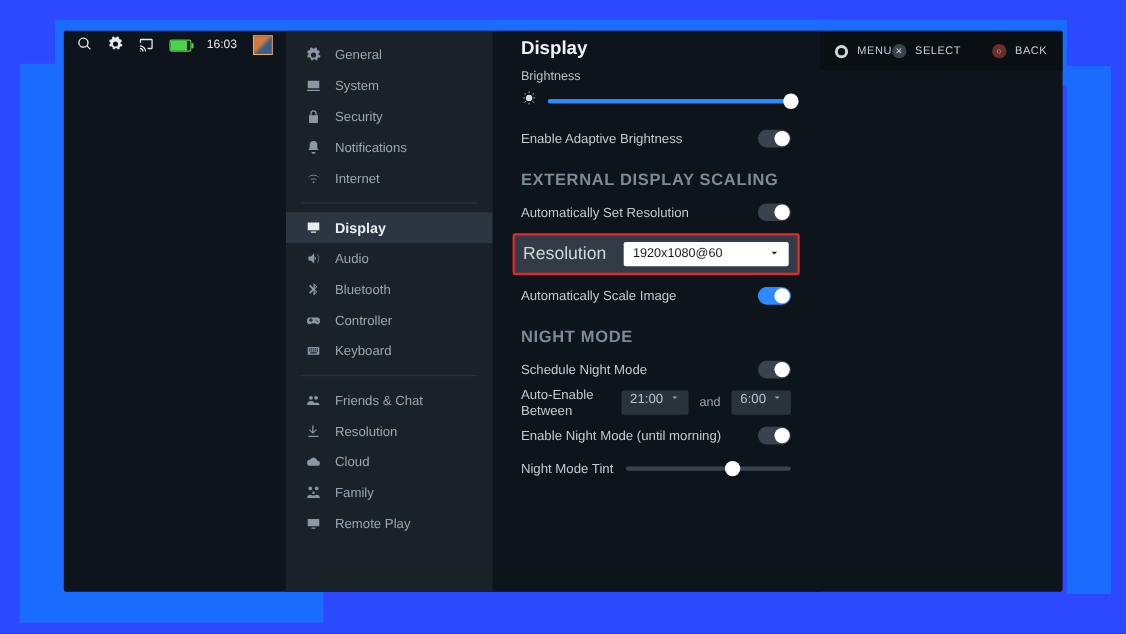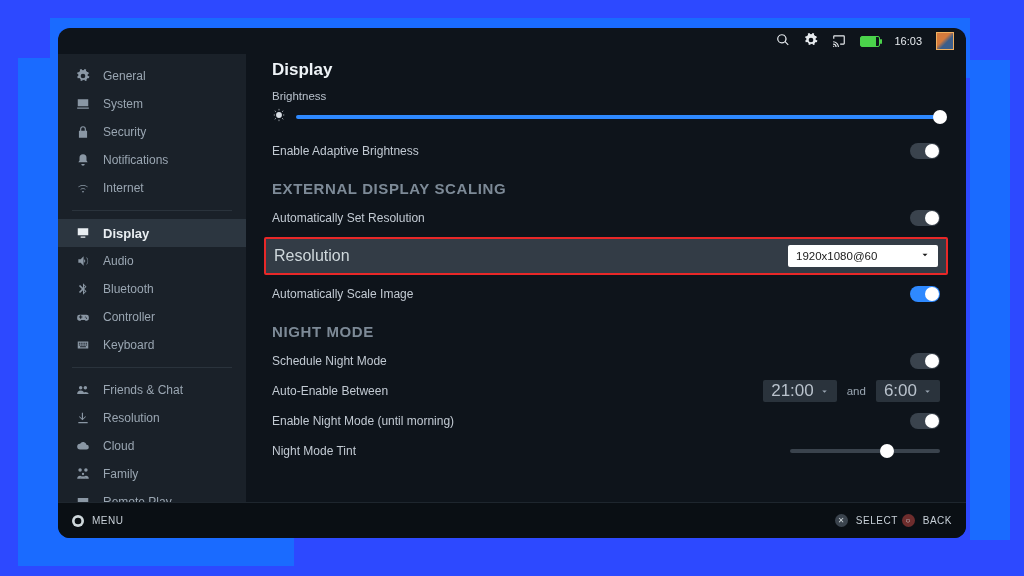--- a/index.html
+++ b/index.html
@@ -16,23 +16,23 @@
       #2d49ff;
   }
 
   .window {
     position: absolute;
     left: 58px; top: 28px;
     width: 908px; height: 510px;
     background: #0e141b;
     color: #cfd8dc;
     display: flex;
-    flex-direction: column;
+    flex-direction: row;
     overflow: hidden;
-    border-radius: 12px;
+    border-radius: 2px;
   }
 
   
   .status-bar {
     height: 26px;
     display: flex;
     align-items: center;
     justify-content: flex-end;
     gap: 14px;
     padding: 0 12px;
@@ -149,22 +149,22 @@
     background:#ffffff; color:#1a1a1a;
     height:22px; min-width:150px;
     display:flex; align-items:center; justify-content:space-between;
     padding:0 8px; font-size:11.5px; border-radius:2px;
   }
   .dropdown svg { width:10px; height:10px; fill:#1a1a1a; }
 
   .time-group { display:flex; align-items:center; gap:10px; font-size:11.5px; color:#9aa6b2;}
   .time-select {
     background:#2a333c; color:#b9c2cc;
-    height:22px; padding:0 8px; display:flex; align-items:center; gap:6px;
-    border-radius:2px; font-size:17px;
+    height:22px; padding:0 8px; display:flex; align-items:flex-start; gap:6px;
+    border-radius:2px; font-size:12px;
   }
   .time-select svg { width:9px; height:9px; fill:#9aa6b2; }
 
   .tint-row { display:flex; align-items:center; justify-content:space-between; }
   .tint-track {
     width:150px; height:4px; background:#3a434d; border-radius:2px; position:relative;
   }
   .tint-thumb {
     position:absolute; left:60%; top:-5px;
     width:14px; height:14px; border-radius:50%; background:#fff;
@@ -172,21 +172,21 @@
 
   
   .footer {
     height: 36px; background:#0a0f14;
     border-top:1px solid #1e262e;
     display:flex; align-items:center; justify-content:space-between;
     padding:0 14px; font-size:10px; color:#c8d0d8;
     letter-spacing:.05em;
   }
   .footer-left, .footer-right { display:flex; align-items:center; gap:8px; }
-  .footer-right { gap:4px; }
+  .footer-right { gap:28px; }
   .glyph-circle {
     width:13px; height:13px; border-radius:50%;
     display:inline-flex; align-items:center; justify-content:center;
     font-size:8px;
   }
   .glyph-a { background:#3a434d; }
   .glyph-b { background:#6e2d2d; }
   .glyph-ps {
     width:12px; height:12px; border-radius:50%; background:#cfd8dc; color:#0a0f14;
     display:inline-flex; align-items:center; justify-content:center;

